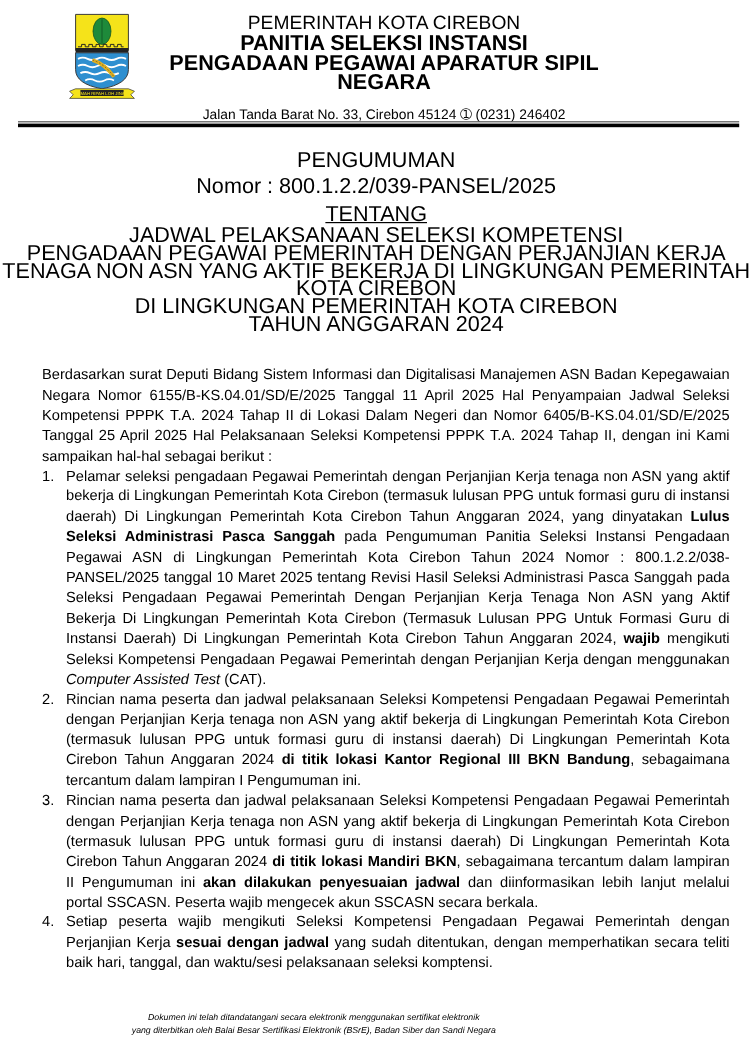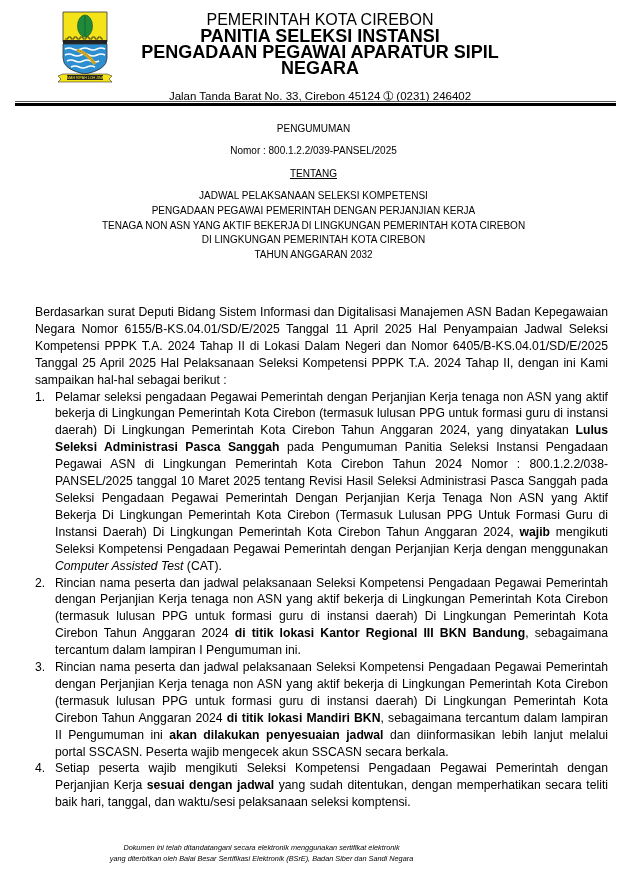--- a/index.html
+++ b/index.html
@@ -8,21 +8,21 @@
     font-family: "Liberation Sans", sans-serif; color: #000;
   }
   .logo { position: absolute; left: 57px; top: 8px; width: 56px; height: 76px; }
   .kop { position: absolute; left: 120px; top: 12px; width: 400px; text-align: center; line-height: 16px; }
   .kop .l1 { font-size: 16px; }
   .kop .l2, .kop .l3, .kop .l4 { font-size: 18px; font-weight: bold; }
   .kop .l5 { font-size: 11.5px; line-height: 14px; margin-top: 13px; }
   .rule-thick { position: absolute; left: 15px; width: 601px; top: 103px; height: 3px; background: #000; }
   .rule-thin { position: absolute; left: 15px; width: 601px; top: 101px; height: 1px; background: #555; }
 
-  .title-block { position: absolute; left: 0; width: 627px; text-align: center; font-size: 10px; }
+  .title-block { position: absolute; left: 0; width: 627px; text-align: center; font-size: 18px; }
   .t-peng { top: 123px; }
   .t-nomor { top: 145px; }
   .t-tentang { top: 168px; text-decoration: underline; }
   .t-subject { top: 189px; line-height: 14.8px; }
 
   .body { position: absolute; left: 35px; width: 573px; top: 304px; font-size: 12.2px; line-height: 16.9px; text-align: justify; }
   .body p { margin: 0; }
   ol { margin: 0; padding: 0; list-style: none; }
   ol li { position: relative; padding-left: 20px; }
   ol li .num { position: absolute; left: 0; top: 0; }
@@ -65,21 +65,21 @@
 <div class="rule-thick"></div>
 
 <div class="title-block t-peng">PENGUMUMAN</div>
 <div class="title-block t-nomor">Nomor : 800.1.2.2/039-PANSEL/2025</div>
 <div class="title-block t-tentang">TENTANG</div>
 <div class="title-block t-subject">
   <div>JADWAL PELAKSANAAN SELEKSI KOMPETENSI</div>
   <div>PENGADAAN PEGAWAI PEMERINTAH DENGAN PERJANJIAN KERJA</div>
   <div>TENAGA NON ASN YANG AKTIF BEKERJA DI LINGKUNGAN PEMERINTAH KOTA CIREBON</div>
   <div>DI LINGKUNGAN PEMERINTAH KOTA CIREBON</div>
-  <div>TAHUN ANGGARAN 2032</div>
+  <div>TAHUN ANGGARAN 2024</div>
 </div>
 
 <div class="body">
   <p>Berdasarkan surat Deputi Bidang Sistem Informasi dan Digitalisasi Manajemen ASN Badan Kepegawaian Negara Nomor 6155/B-KS.04.01/SD/E/2025 Tanggal 11 April 2025 Hal Penyampaian Jadwal Seleksi Kompetensi PPPK T.A. 2024 Tahap II di Lokasi Dalam Negeri dan Nomor 6405/B-KS.04.01/SD/E/2025 Tanggal 25 April 2025 Hal Pelaksanaan Seleksi Kompetensi PPPK T.A. 2024 Tahap II, dengan ini Kami sampaikan hal-hal sebagai berikut :</p>
   <ol id="items">
       <li><span class="num">1.</span><span>Pelamar seleksi pengadaan Pegawai Pemerintah dengan Perjanjian Kerja tenaga non ASN yang aktif bekerja di Lingkungan Pemerintah Kota Cirebon (termasuk lulusan PPG untuk formasi guru di instansi daerah) Di Lingkungan Pemerintah Kota Cirebon Tahun Anggaran 2024, yang dinyatakan </span><b>Lulus Seleksi Administrasi Pasca Sanggah</b><span> pada Pengumuman Panitia Seleksi Instansi Pengadaan Pegawai ASN di Lingkungan Pemerintah Kota Cirebon Tahun 2024 Nomor : 800.1.2.2/038-PANSEL/2025 tanggal 10 Maret 2025 tentang Revisi Hasil Seleksi Administrasi Pasca Sanggah pada Seleksi Pengadaan Pegawai Pemerintah Dengan Perjanjian Kerja Tenaga Non ASN yang Aktif Bekerja Di Lingkungan Pemerintah Kota Cirebon (Termasuk Lulusan PPG Untuk Formasi Guru di Instansi Daerah) Di Lingkungan Pemerintah Kota Cirebon Tahun Anggaran 2024, </span><b>wajib</b><span> mengikuti Seleksi Kompetensi Pengadaan Pegawai Pemerintah dengan Perjanjian Kerja dengan menggunakan </span><i>Computer Assisted Test</i><span> (CAT).</span></li>
       <li><span class="num">2.</span><span>Rincian nama peserta dan jadwal pelaksanaan Seleksi Kompetensi Pengadaan Pegawai Pemerintah dengan Perjanjian Kerja tenaga non ASN yang aktif bekerja di Lingkungan Pemerintah Kota Cirebon (termasuk lulusan PPG untuk formasi guru di instansi daerah) Di Lingkungan Pemerintah Kota Cirebon Tahun Anggaran 2024 </span><b>di titik lokasi Kantor Regional III BKN Bandung</b><span>, sebagaimana tercantum dalam lampiran I Pengumuman ini.</span></li>
       <li><span class="num">3.</span><span>Rincian nama peserta dan jadwal pelaksanaan Seleksi Kompetensi Pengadaan Pegawai Pemerintah dengan Perjanjian Kerja tenaga non ASN yang aktif bekerja di Lingkungan Pemerintah Kota Cirebon (termasuk lulusan PPG untuk formasi guru di instansi daerah) Di Lingkungan Pemerintah Kota Cirebon Tahun Anggaran 2024 </span><b>di titik lokasi Mandiri BKN</b><span>, sebagaimana tercantum dalam lampiran II Pengumuman ini </span><b>akan dilakukan penyesuaian jadwal</b><span> dan diinformasikan lebih lanjut melalui portal SSCASN. Peserta wajib mengecek akun SSCASN secara berkala.</span></li>
       <li><span class="num">4.</span><span>Setiap peserta wajib mengikuti Seleksi Kompetensi Pengadaan Pegawai Pemerintah dengan Perjanjian Kerja </span><b>sesuai dengan jadwal</b><span> yang sudah ditentukan, dengan memperhatikan secara teliti baik hari, tanggal, dan waktu/sesi pelaksanaan seleksi komptensi.</span></li>
     </ol>

